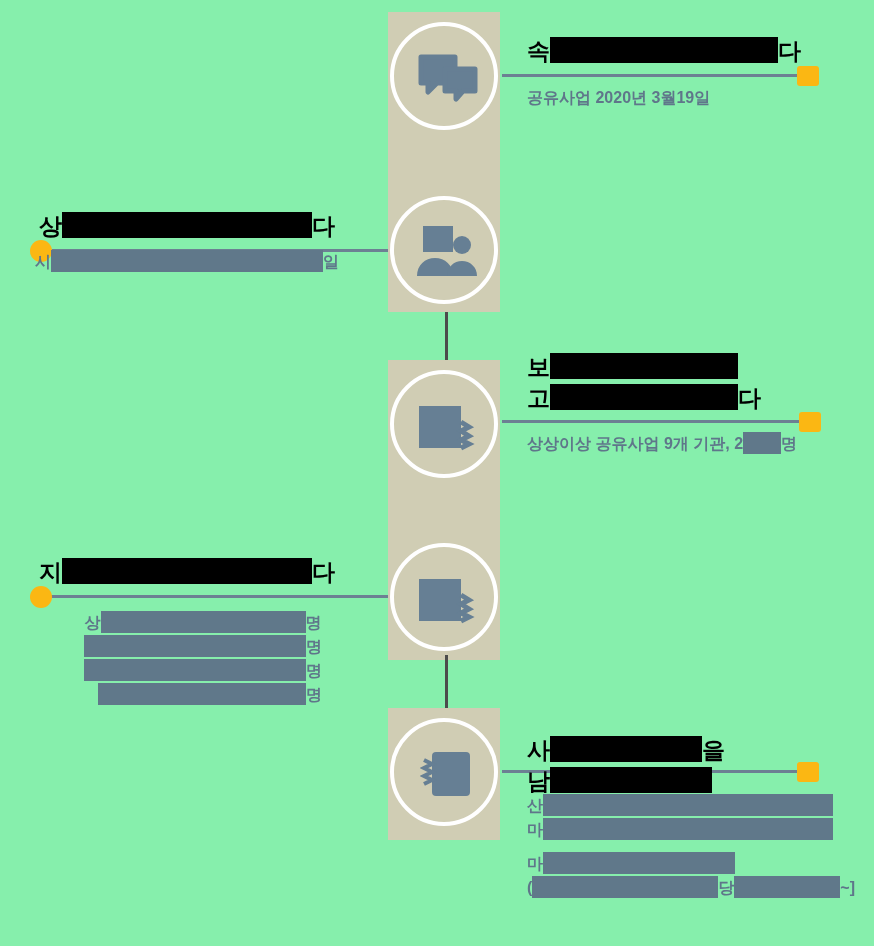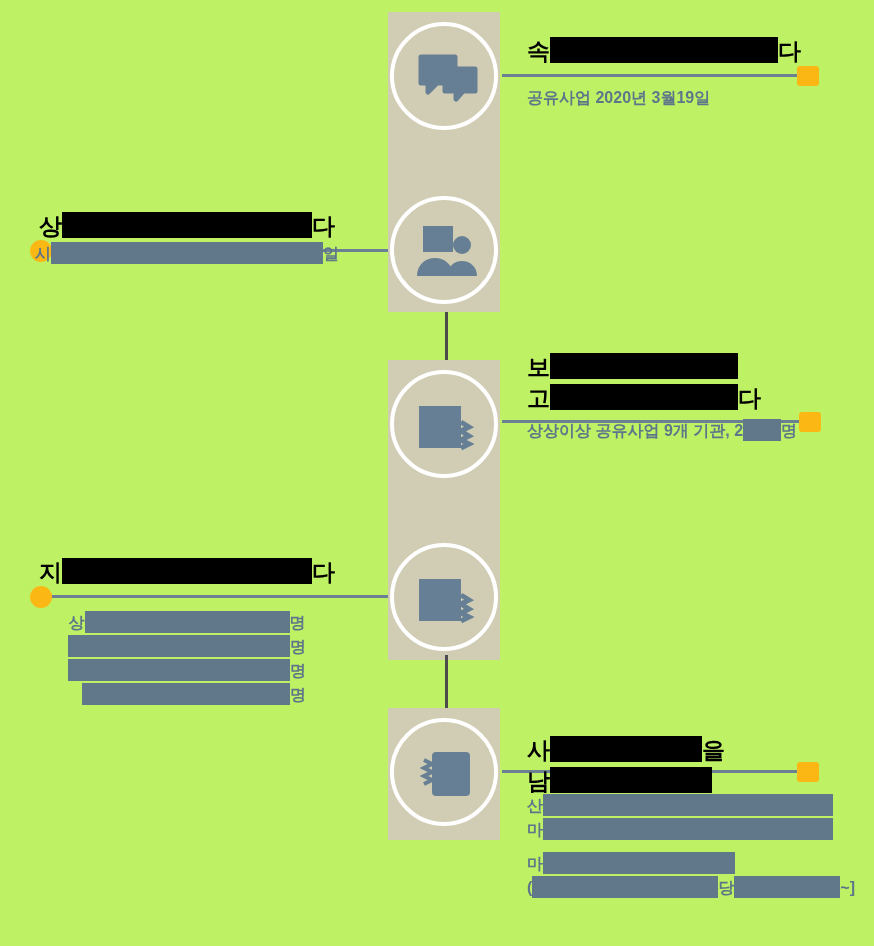--- a/index.html
+++ b/index.html
@@ -9,21 +9,21 @@
   }
   body {
     font-family: "Liberation Sans", sans-serif;
     -webkit-font-smoothing: antialiased;
   }
 
   #canvas {
     position: relative;
     width: 874px;
     height: 946px;
-    background: #bef264;
+    background: #86efac;
     overflow: hidden;
   }
 
   
   .spine-seg {
     position: absolute;
     background: #d0cdb4;
     left: 388px;
     width: 112px;
   }
@@ -155,21 +155,21 @@
       </svg>
     </div>
   </div>
   <div class="rule" style="top:249px; left:48px; width:340px;"></div>
   <div class="dot-round" style="top:240px; left:30px;"></div>
 
   <div class="block left" style="top:211px; left:0px; width:374px;">
     <div class="headline">
       <span>상</span><span class="rd rd-h" style="width:250px;"></span><span>다</span>
     </div>
-    <div class="subline" style="margin-top:0;">
+    <div class="subline" style="margin-top:8px;">
       <span>시</span><span class="rd-s" style="width:272px;"></span><span>일</span>
     </div>
   </div>
 
   <div class="node" style="top:370px;">
     <div class="node-icon">
       <svg width="66" height="56" viewBox="0 0 66 56" fill="none">
         <rect x="4" y="6" width="42" height="42" fill="#667f94"></rect>
         <path d="M46 22l8 5-8 4 8 5-8 4 8 4-8 4" stroke="#667f94" stroke-width="5" fill="none"></path>
       </svg>
@@ -178,21 +178,21 @@
   <div class="rule" style="top:420px; left:502px; width:304px;"></div>
   <div class="dot-square" style="top:412px; left:799px;"></div>
 
   <div class="block right" style="top:352px; left:527px;">
     <div class="headline">
       <span>보</span><span class="rd rd-h" style="width:188px;"></span>
     </div>
     <div class="headline">
       <span>고</span><span class="rd rd-h" style="width:188px;"></span><span>다</span>
     </div>
-    <div class="subline" style="margin-top:5px;">
+    <div class="subline" style="margin-top:18px;">
       <span>상상이상 공유사업 9개 기관, 2</span><span class="rd-s" style="width:38px;"></span><span>명</span>
     </div>
   </div>
 
   <div class="node" style="top:543px;">
     <div class="node-icon">
       <svg width="66" height="56" viewBox="0 0 66 56" fill="none">
         <rect x="4" y="6" width="42" height="42" fill="#667f94"></rect>
         <path d="M46 22l8 5-8 4 8 5-8 4 8 4-8 4" stroke="#667f94" stroke-width="5" fill="none"></path>
       </svg>
@@ -200,21 +200,21 @@
   </div>
   <div class="rule" style="top:595px; left:48px; width:340px;"></div>
   <div class="dot-round" style="top:586px; left:30px;"></div>
 
   <div class="block left" style="top:557px; left:0px; width:374px;">
     <div class="headline">
       <span>지</span><span class="rd rd-h" style="width:250px;"></span><span>다</span>
     </div>
   </div>
 
-  <div class="block left" style="top:611px; left:0px; width:374px;">
+  <div class="block left" style="top:611px; left:16px; width:374px;">
     <div class="subline">
       <span>상</span><span class="rd-s" style="width:205px;"></span><span>명</span>
     </div>
     <div class="subline">
       <span class="rd-s" style="width:222px;"></span><span>명</span>
     </div>
     <div class="subline">
       <span class="rd-s" style="width:222px;"></span><span>명</span>
     </div>
     <div class="subline">

